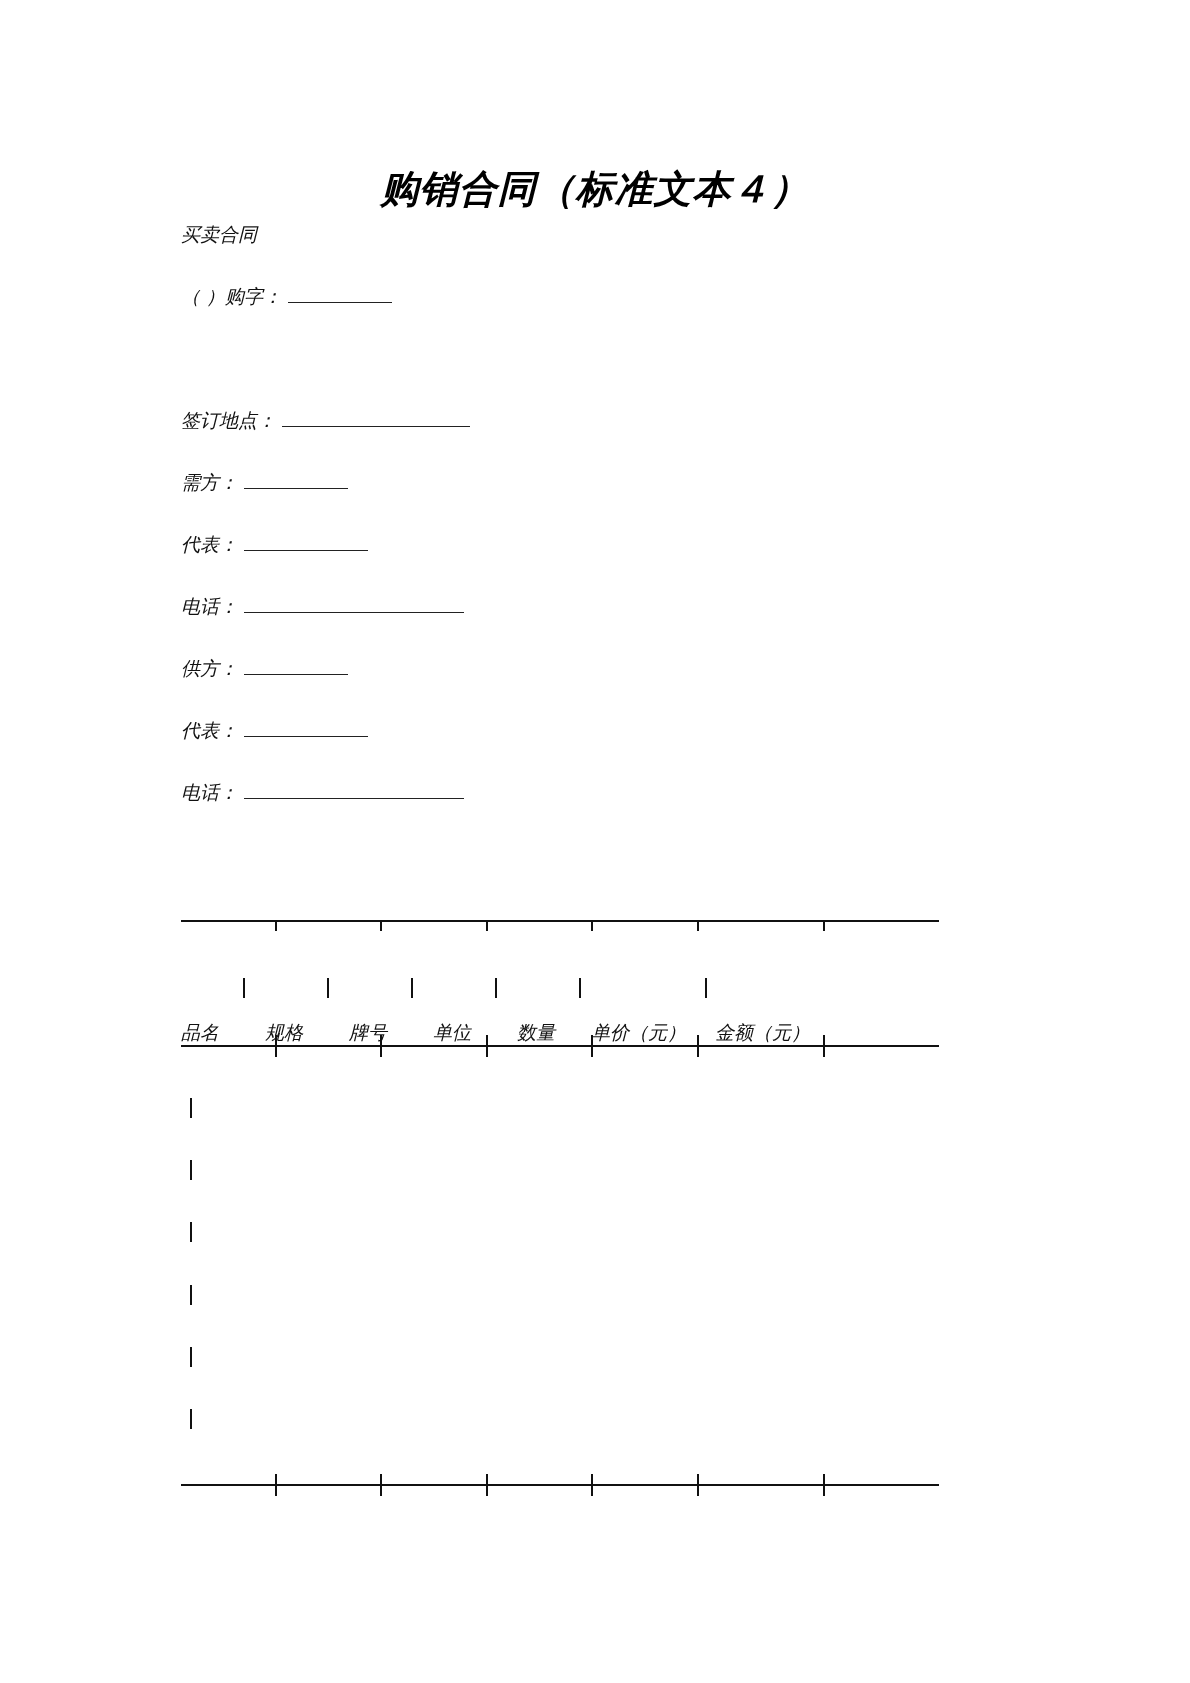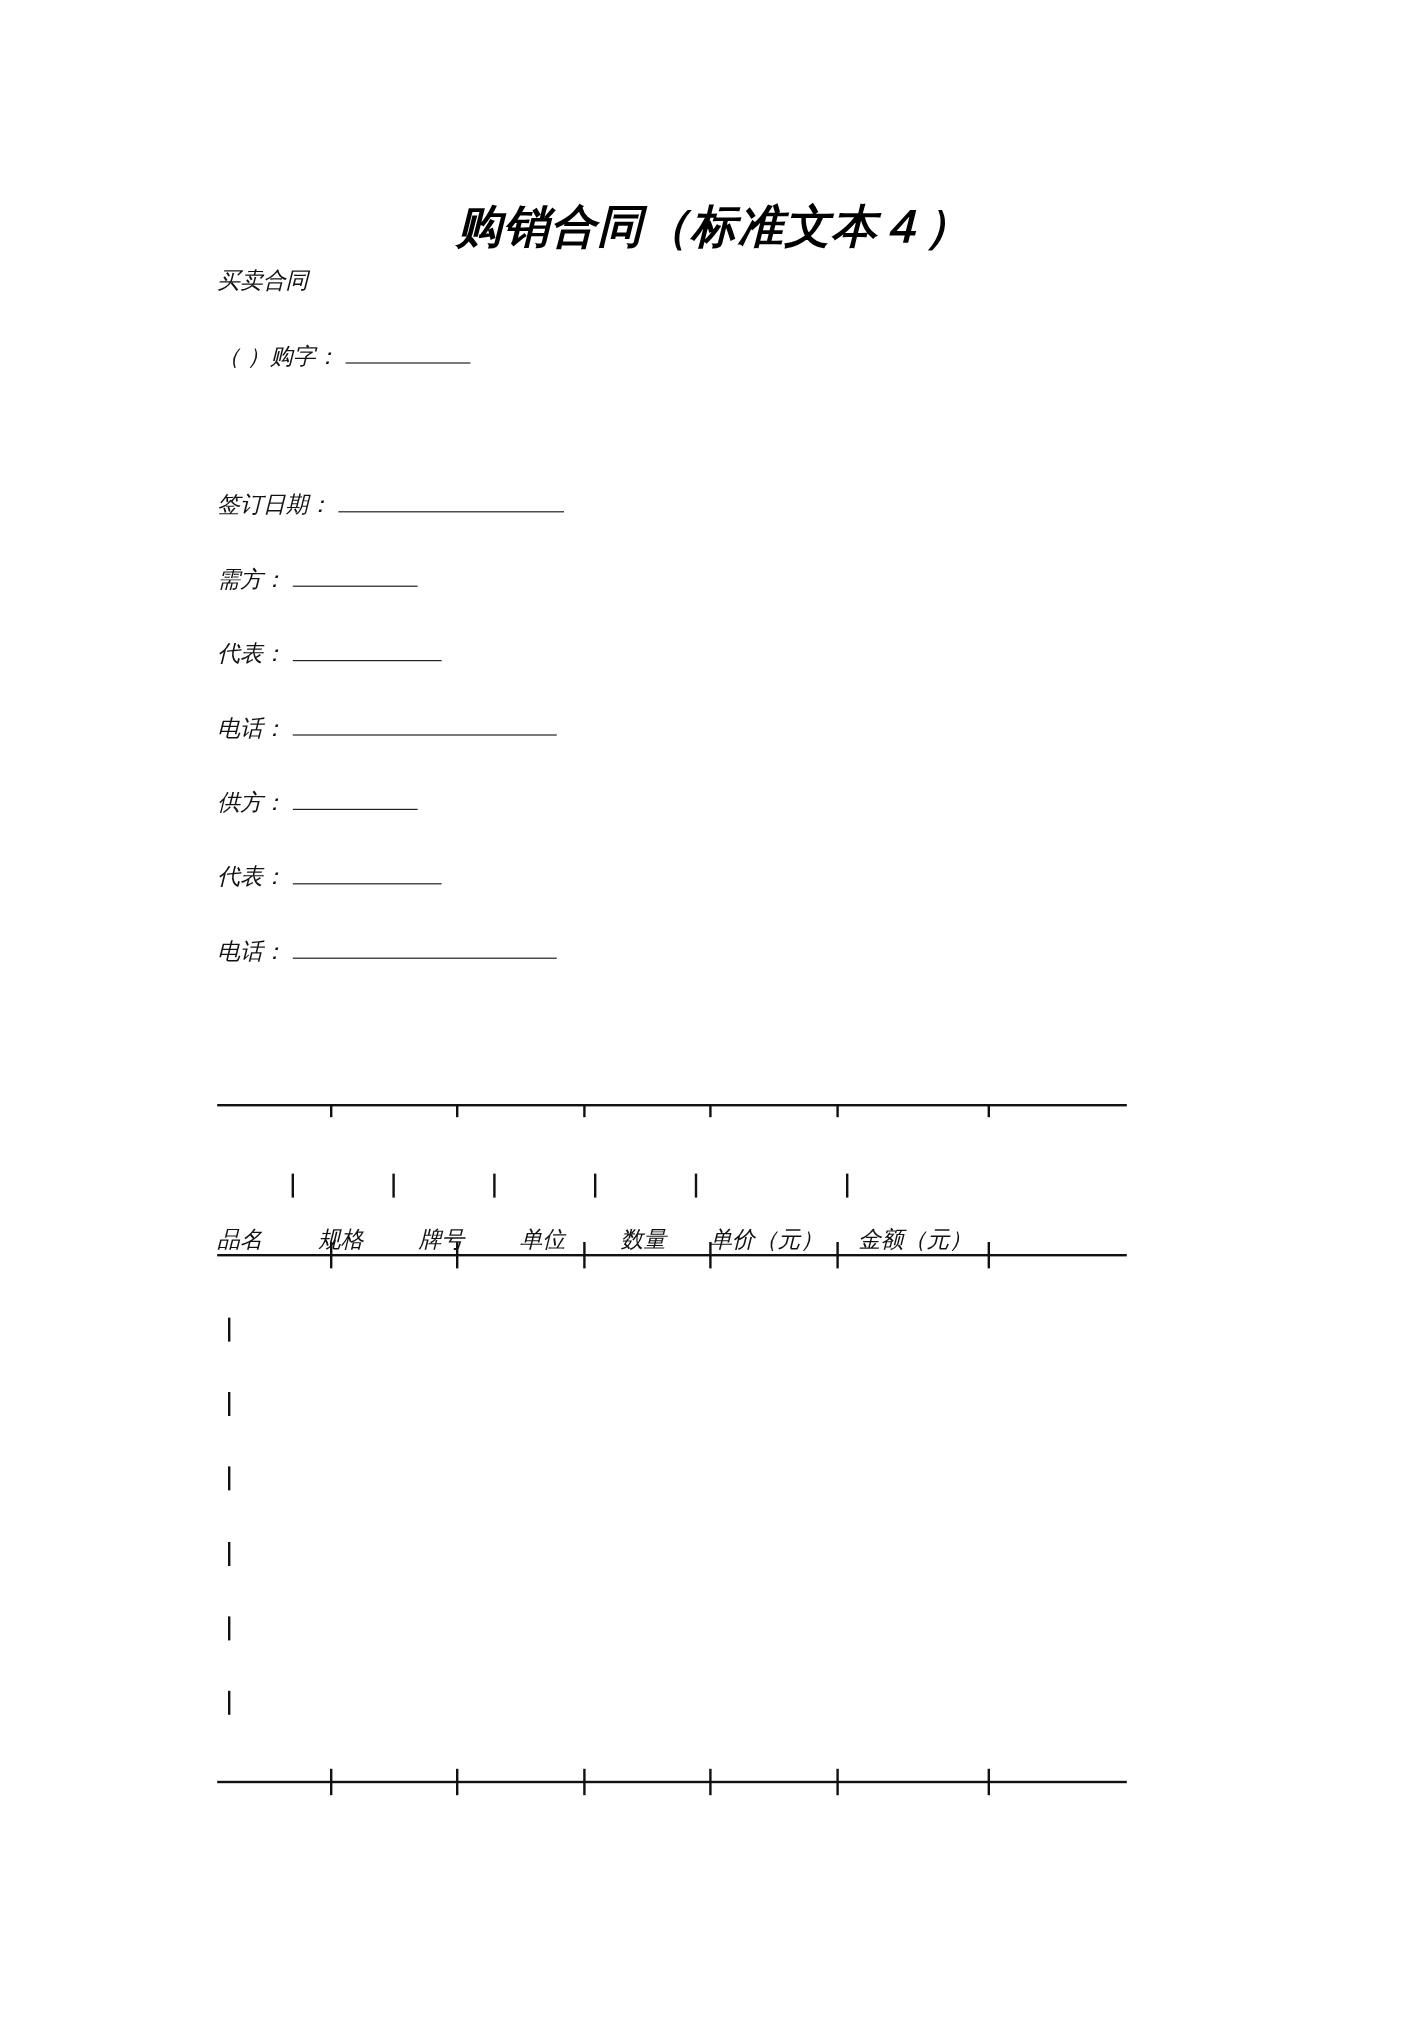--- a/index.html
+++ b/index.html
@@ -23,21 +23,21 @@
 
   <div class="line" style="top:222px">买卖合同</div>
 
   <div class="line" style="top:284px">
     <span>（ ）购字：</span>
     <span class="blank" style="width:104px"></span>
   </div>
 
 
   <div class="line" style="top:408px">
-    <span>签订日期：</span>
+    <span>签订地点：</span>
     <span class="blank" style="width:188px"></span>
   </div>
 
   <div class="line" style="top:470px">
     <span>需方：</span>
     <span class="blank" style="width:104px"></span>
   </div>
 
   <div class="line" style="top:532px">
     <span>代表：</span>

